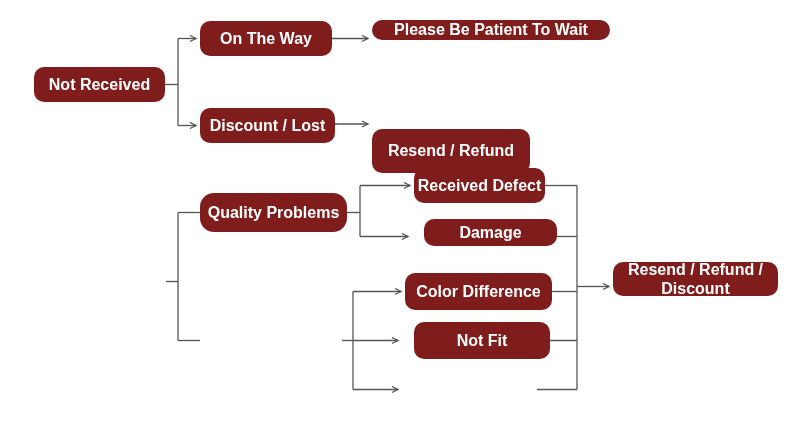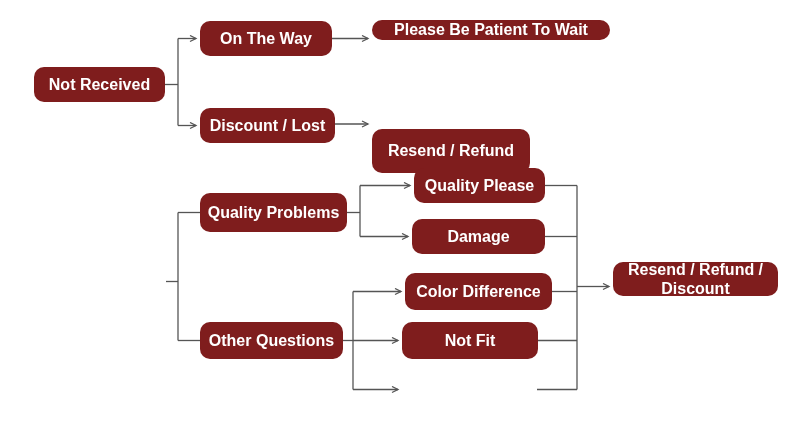--- a/index.html
+++ b/index.html
@@ -42,26 +42,26 @@
     white-space: nowrap;
     line-height: 1.2;
   }
   
   .n0  { left: 34px;  top: 67px;  width: 131px; height: 35px; }
   .n1  { left: 200px; top: 21px;  width: 132px; height: 35px; }
   .n2  { left: 372px; top: 20px;  width: 238px; height: 20px; }
   .n3  { left: 200px; top: 108px; width: 135px; height: 35px; }
   .n4  { left: 372px; top: 106px; width: 158px; height: 44px; margin-top: 23px; }
   .n5  { left: 32px;  top: 263px; width: 134px; height: 37px; }
-  .n6  { left: 200px; top: 193px; width: 147px; height: 39px; }
+  .n6  { left: 200px; top: 193px; width: 147px; height: 39px; border-radius: 14px; }
   .n7  { left: 200px; top: 322px; width: 143px; height: 37px; }
   .n8  { left: 414px; top: 168px; width: 131px; height: 35px; }
-  .n9  { left: 412px; top: 219px; width: 133px; height: 35px; }
+  .n9  { left: 424px; top: 219px; width: 133px; height: 27px; }
   .n10 { left: 405px; top: 273px; width: 147px; height: 37px; }
-  .n11 { left: 402px; top: 322px; width: 136px; height: 37px; }
+  .n11 { left: 414px; top: 322px; width: 136px; height: 37px; }
   .n12 { left: 402px; top: 372px; width: 135px; height: 36px; }
   .n13 { left: 613px; top: 262px; width: 165px; height: 34px; white-space: normal; padding: 2px 8px; }
 </style>
 </head>
 <body>
 
 <div class="stage">
 
   <svg class="edges" viewBox="0 0 800 442" xmlns="http://www.w3.org/2000/svg">
     <defs>
@@ -111,20 +111,19 @@
       <path d="M577,286.5 L609,286.5" marker-end="url(#arrow)"></path>
     </g>
   </svg>
 
   <div class="node n0">Not Received</div>
   <div class="node n1">On The Way</div>
   <div class="node n2">Please Be Patient To Wait</div>
   <div class="node n3">Discount / Lost</div>
   <div class="node n4">Resend / Refund</div>
   <div class="node n6">Quality Problems</div>
-  <div class="node n7">Other Questions</div>
-  <div class="node n8">Quality Please</div>
+  <div class="node n8">Received Defect</div>
   <div class="node n9">Damage</div>
   <div class="node n10">Color Difference</div>
   <div class="node n11">Not Fit</div>
   <div class="node n13">Resend / Refund / Discount</div>
 
 </div>
 
 </body></html>

